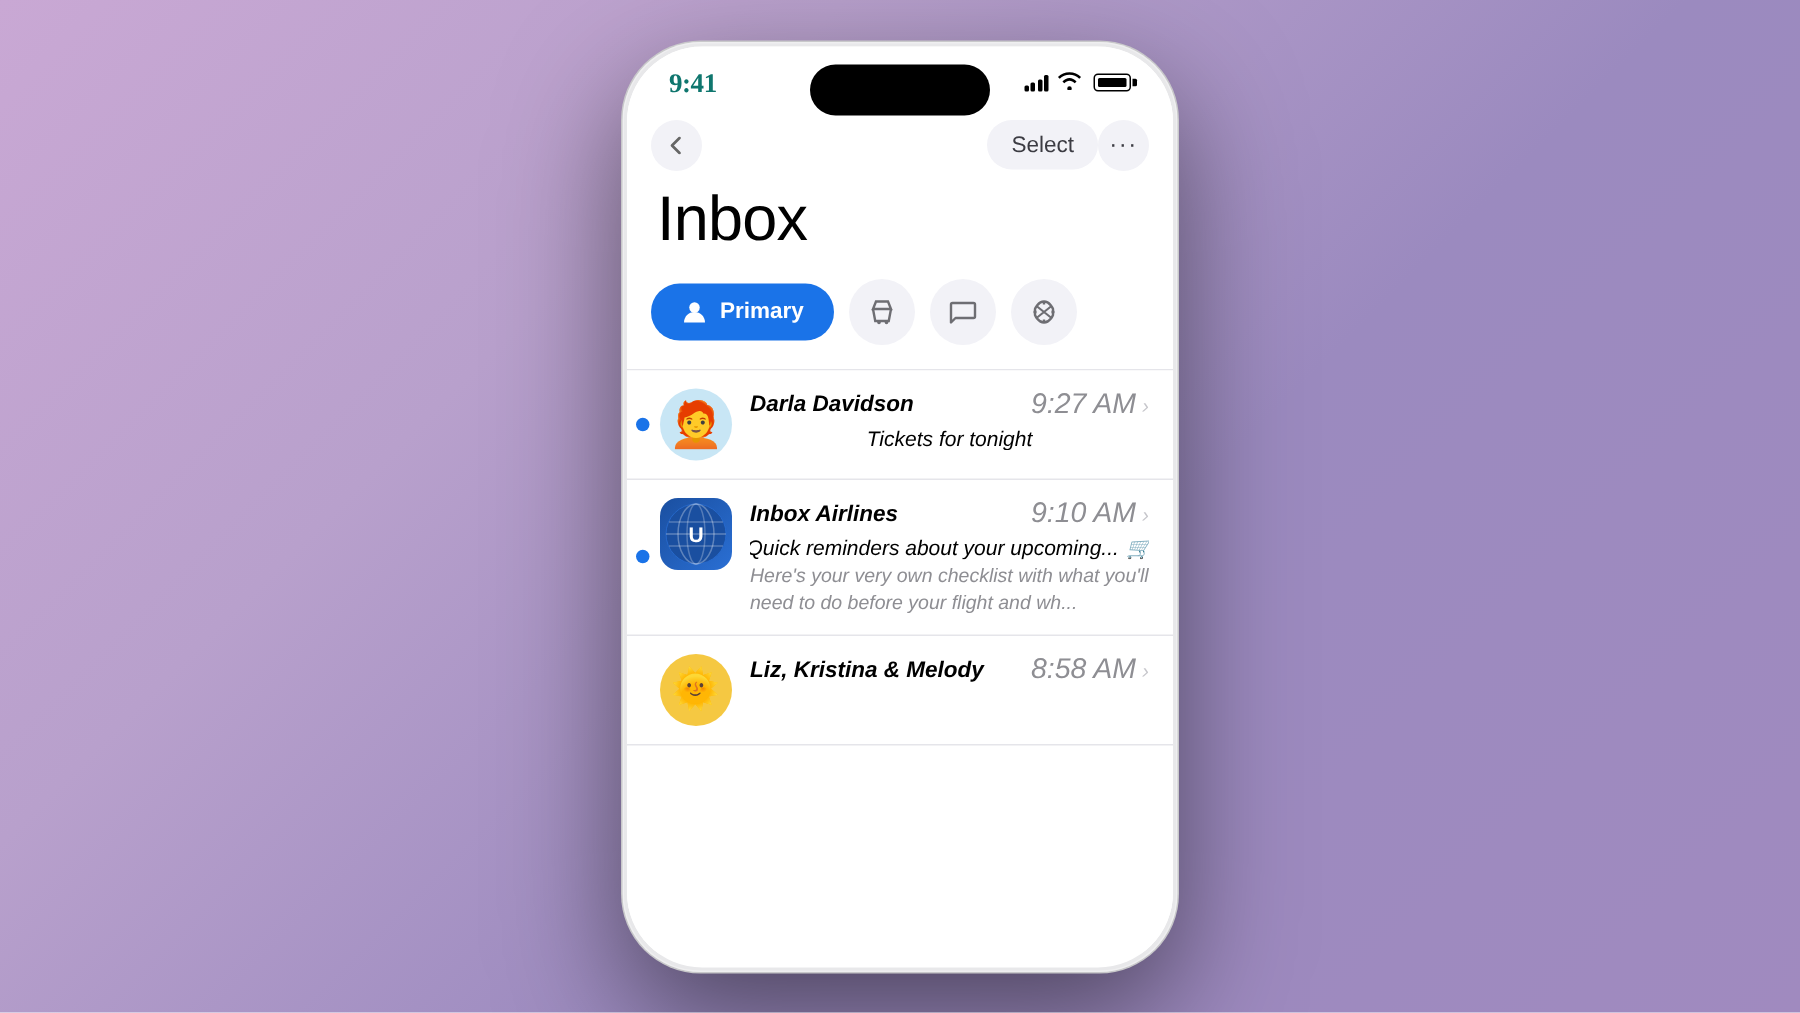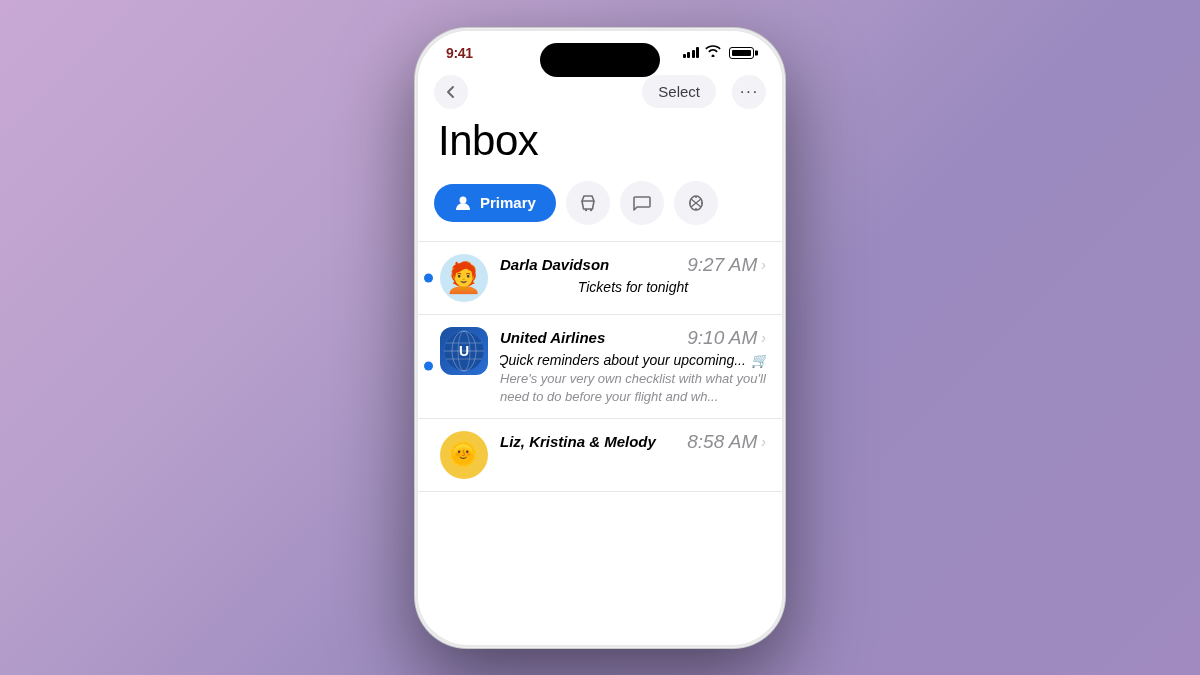--- a/index.html
+++ b/index.html
@@ -42,24 +42,25 @@
       display: flex;
       align-items: center;
       justify-content: space-between;
       padding: 14px 28px 6px 28px;
       background: #ffffff;
       position: relative;
       z-index: 10;
     }
 
     .status-time {
-      font-size: 14px;
+      font-size: 18px;
       font-weight: 600;
-      color: #7f1d1d;
+      color: #0f766e;
       letter-spacing: -0.3px;
+      font-family: Liberation Serif, serif;
     }
 
     .status-icons {
       display: flex;
       align-items: center;
       gap: 6px;
     }
 
     .signal-bars {
       display: flex;
@@ -150,21 +151,21 @@
     }
 
     .nav-back-btn svg {
       width: 12px;
       height: 12px;
     }
 
     .nav-right {
       display: flex;
       align-items: center;
-      gap: 16px;
+      gap: 0;
     }
 
     .select-btn {
       background: #f2f2f7;
       border: none;
       border-radius: 17px;
       padding: 8px 16px;
       font-size: 15px;
       color: #3c3c43;
       font-weight: 400;
@@ -462,21 +463,21 @@
                 <line x1="1" y1="21" x2="41" y2="21" stroke="rgba(255,255,255,0.3)" stroke-width="1"></line>
                 <line x1="3" y1="13" x2="39" y2="13" stroke="rgba(255,255,255,0.25)" stroke-width="1"></line>
                 <line x1="3" y1="29" x2="39" y2="29" stroke="rgba(255,255,255,0.25)" stroke-width="1"></line>
 
                 <text x="21" y="26" text-anchor="middle" fill="white" font-size="14" font-weight="bold" font-family="sans-serif">U</text>
               </svg>
             </div>
           </div>
           <div class="email-content">
             <div class="email-header">
-              <span class="email-sender">United Airlines</span>
+              <span class="email-sender">Inbox Airlines</span>
               <div class="email-meta">
                 <span class="email-time">9:10 AM</span>
                 <span class="email-chevron">›</span>
               </div>
             </div>
             <div class="email-subject">
               <span>Quick reminders about your upcoming...</span>
               <span class="shopping-badge">🛒</span>
             </div>
             <div class="email-preview">Here's your very own checklist with what you'll need to do before your flight and wh...</div>

